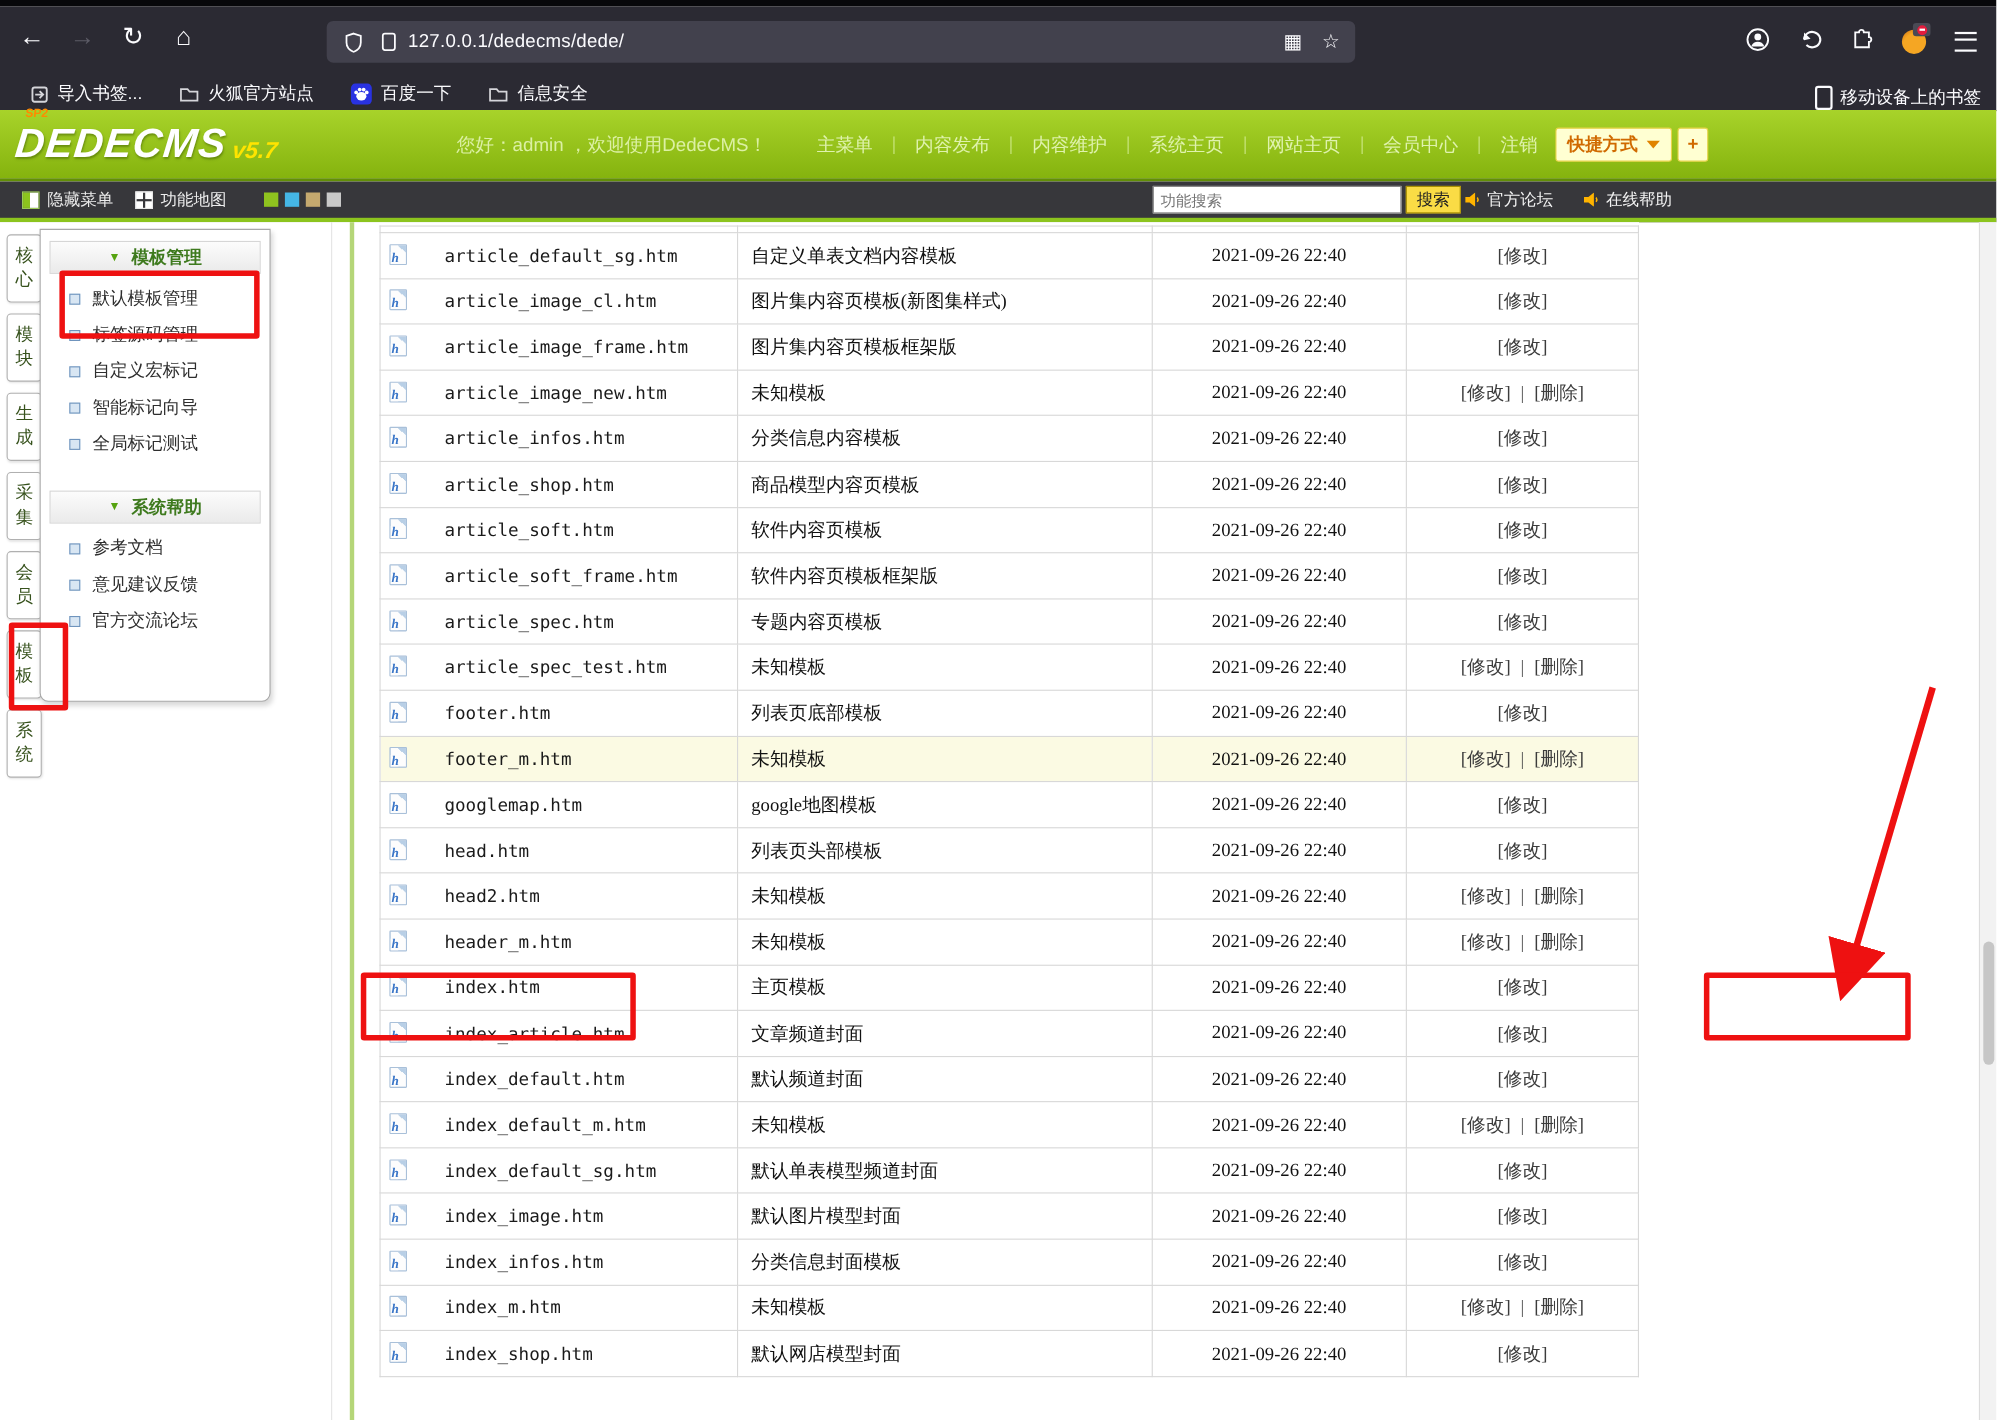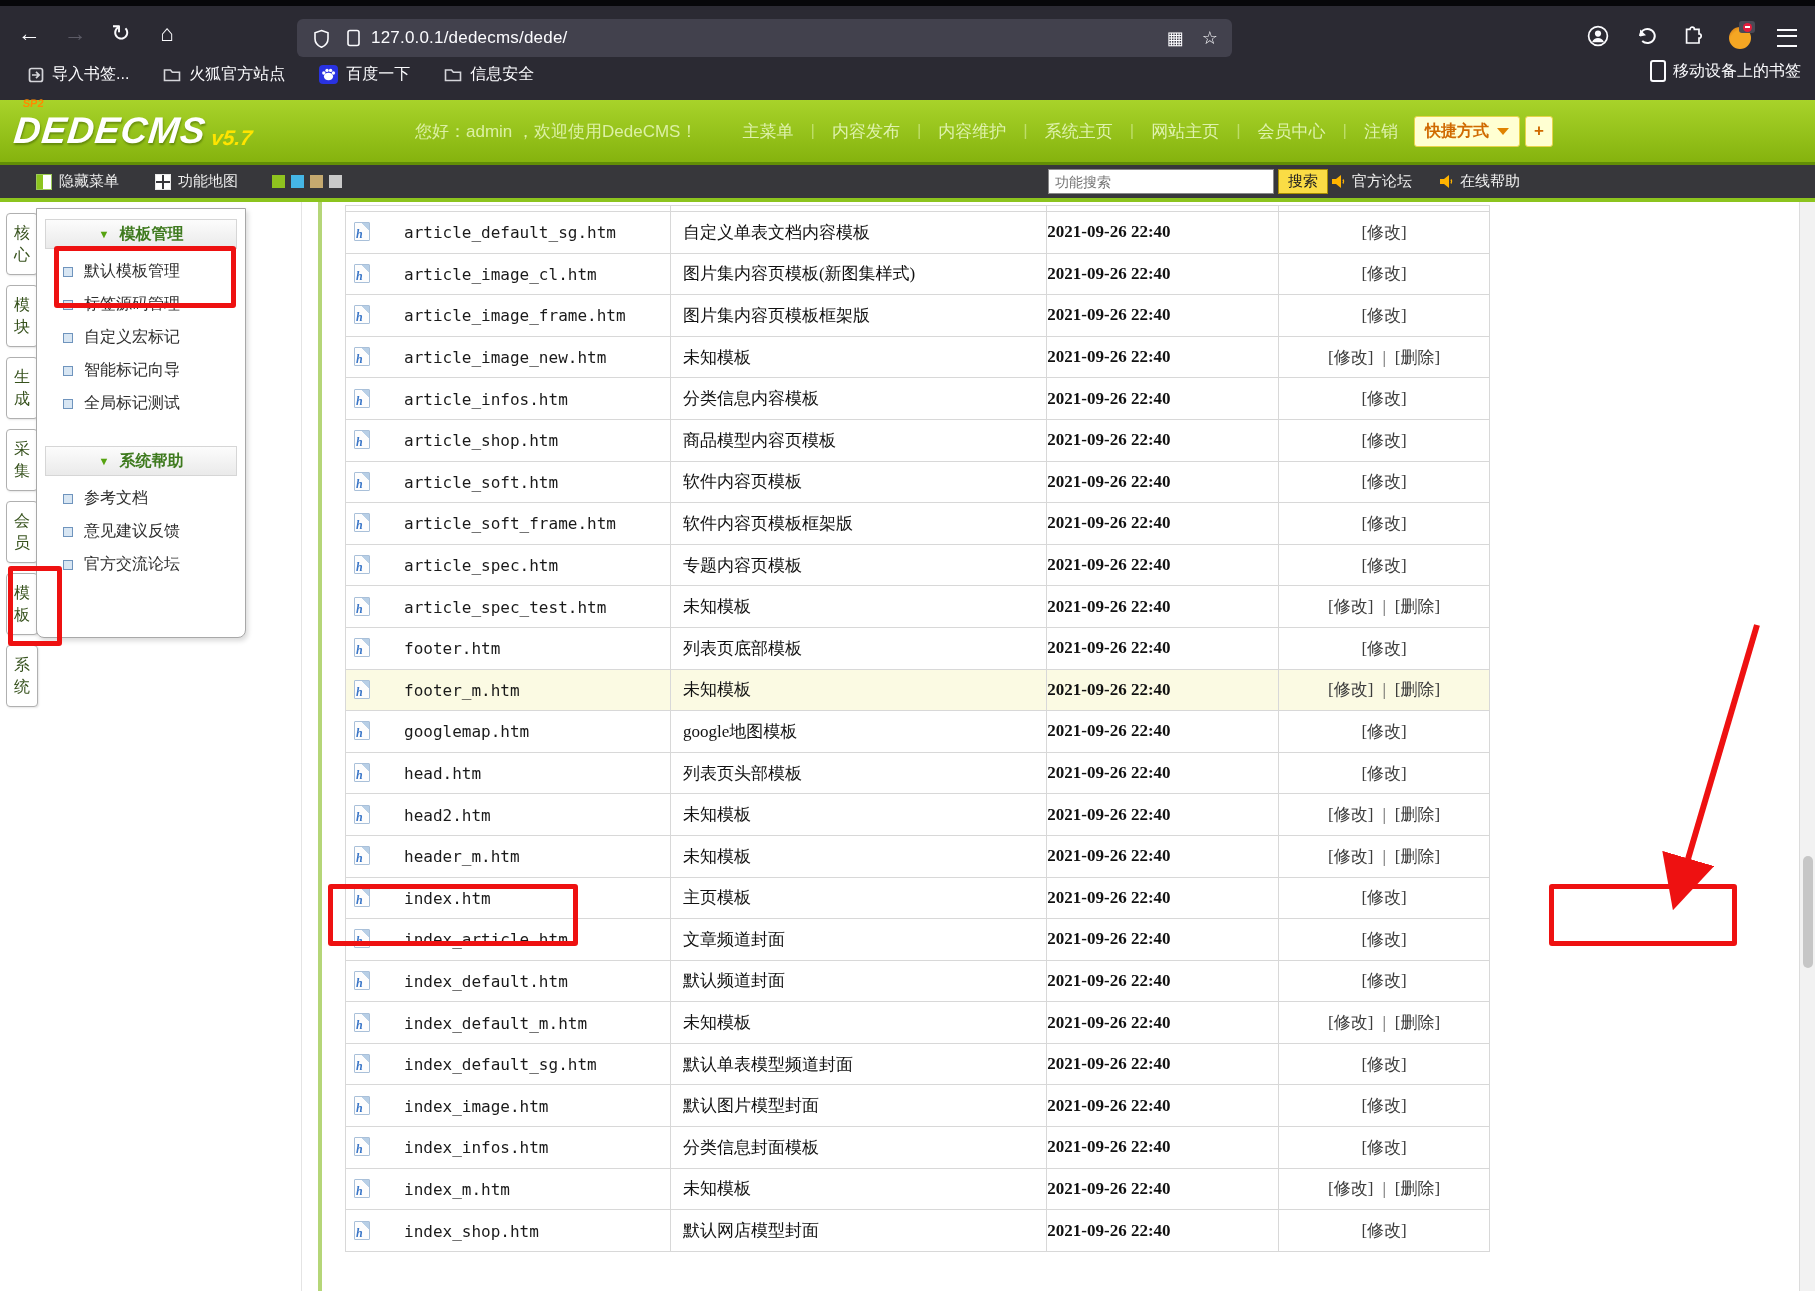--- a/index.html
+++ b/index.html
@@ -22,21 +22,21 @@
   .right-icons{position:absolute;right:18px;top:13px;height:38px;display:flex;align-items:center;gap:26px;}
   .fox{position:relative;width:22px;height:22px;border-radius:50%;
        background:radial-gradient(circle at 60% 70%,#f5a623 60%,#c96a10 100%);}
   .fox .badge{position:absolute;right:-4px;top:-6px;width:16px;height:12px;border-radius:3px;
        background:#4a4a55;display:flex;align-items:center;justify-content:center;}
   .fox .badge i{display:block;width:9px;height:9px;border-radius:50%;background:#e31c3d;position:relative;}
   .fox .badge i:after{content:"";position:absolute;left:2px;top:3.5px;width:5px;height:2px;background:#fff;}
   .burger{width:20px;height:14px;border-top:2px solid #fbfbfe;border-bottom:2px solid #fbfbfe;position:relative;}
   .burger:after{content:"";position:absolute;left:0;top:4px;width:20px;height:2px;background:#fbfbfe;}
   .bookmarksbar{position:absolute;left:0;top:60px;width:1815px;height:40px;background:#2b2a33;
-          display:flex;align-items:flex-start;color:#fbfbfe;font-size:16px;border-bottom:1px solid #1c1b22;}
+          display:flex;align-items:flex-end;color:#fbfbfe;font-size:16px;border-bottom:1px solid #1c1b22;}
   .bm-item{display:flex;align-items:center;gap:8px;margin-left:22px;padding:4px 6px;border-radius:4px;}
   .bm-right{position:absolute;right:14px;display:flex;align-items:center;gap:7px;}
   .phone-ic{width:12px;height:18px;border:2px solid #fbfbfe;border-radius:3px;}
   .baidu-ic{width:19px;height:19px;background:#2932e1;border-radius:4px;display:flex;
             align-items:center;justify-content:center;}
 
   
   .dede-header{position:absolute;left:0;top:100px;width:1815px;height:65px;
       background:linear-gradient(#a8d32a,#85b30e);border-bottom:3px solid #628e06;
       display:flex;align-items:center;box-sizing:border-box;}
@@ -56,21 +56,21 @@
       font-size:16px;padding:4px 10px;border-radius:3px;display:flex;align-items:center;gap:8px;}
   .tri-down{width:0;height:0;border-left:6px solid transparent;border-right:6px solid transparent;
       border-top:7px solid #e08300;}
   .plusbtn{background:#ffffd2;border:1px solid #e8d44a;color:#d06a00;font-weight:bold;
       font-size:17px;padding:4px 8px;border-radius:3px;}
 
   
   .toolbar{position:absolute;left:0;top:165px;width:1815px;height:33px;background:#37373b;
       border-bottom:4px solid #8cc41e;display:flex;align-items:center;color:#ececec;font-size:15px;
       box-sizing:content-box;}
-  .tb-item{display:flex;align-items:center;gap:7px;margin-left:36px;}
+  .tb-item{display:flex;align-items:center;gap:7px;margin-left:20px;}
   .hidemenu-ic{width:14px;height:14px;border:1px solid #9ccb56;
       background:linear-gradient(90deg,#8cc41e 45%,#fff 45%);}
   .funcmap-ic{width:14px;height:14px;border:1px solid #e8e8e8;
       background:linear-gradient(#37373b,#37373b) center/2px 100% no-repeat,
                  linear-gradient(#37373b,#37373b) center/100% 2px no-repeat,#fff;}
   .squares{display:flex;gap:6px;margin-left:34px;}
   .sq{width:13px;height:13px;display:inline-block;}
   .tb-search{position:absolute;left:1048px;display:flex;align-items:center;}
   .tb-search input{width:212px;height:23px;border:1px solid #888;background:#fff;font-size:14px;
       padding:0 6px;color:#333;font-family:"Liberation Sans",sans-serif;}
@@ -110,21 +110,21 @@
   .tpl-table tr.sliver td{height:5px;}
   .col-file{width:360px;} .col-desc{width:480px;} .col-date{width:317px;} .col-ops{width:288px;}
   td.c-file{padding-left:8px;}
   .fi{display:inline-block;width:14px;height:17px;background:
         linear-gradient(225deg,#b8cfe6 5px,#fdfdfd 0);border:1px solid #a9c0d9;border-radius:1px;
         position:relative;vertical-align:-3px;margin-right:4px;}
   .fi:after{content:"h";position:absolute;left:1px;bottom:-2px;color:#3a76c8;font-weight:bold;
         font-size:12px;font-style:italic;}
   .fname{font-family:"DejaVu Sans Mono",monospace;font-size:16px;color:#1a1a1a;margin-left:30px;}
   td.c-desc{padding-left:12px;font-size:17px;color:#111;}
-  td.c-date{font-size:17px;color:#111;font-weight:bold;}
+  td.c-date{text-align:center;font-size:17px;color:#111;}
   td.c-ops{text-align:center;font-size:17px;}
   td.c-ops a{color:#3c3c3c;text-decoration:none;}
   td.c-ops .sep{margin:0 9px;color:#555;}
   tr.hl td{background:#fbfae3;}
 
   
   .scrollbar{position:absolute;left:1799px;top:0;width:16px;height:1089px;background:#f2f2f2;
       border-left:1px solid #dcdcdc;box-sizing:border-box;}
   .thumb{position:absolute;left:3px;top:654px;width:10px;height:112px;background:#c6c6c6;border-radius:5px;}
 

